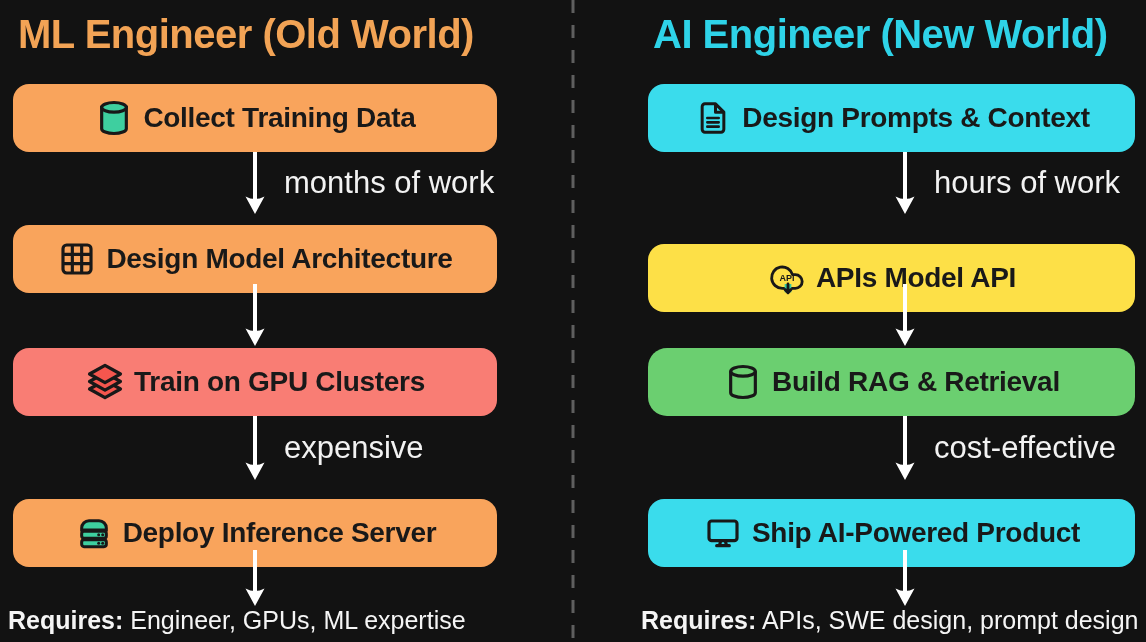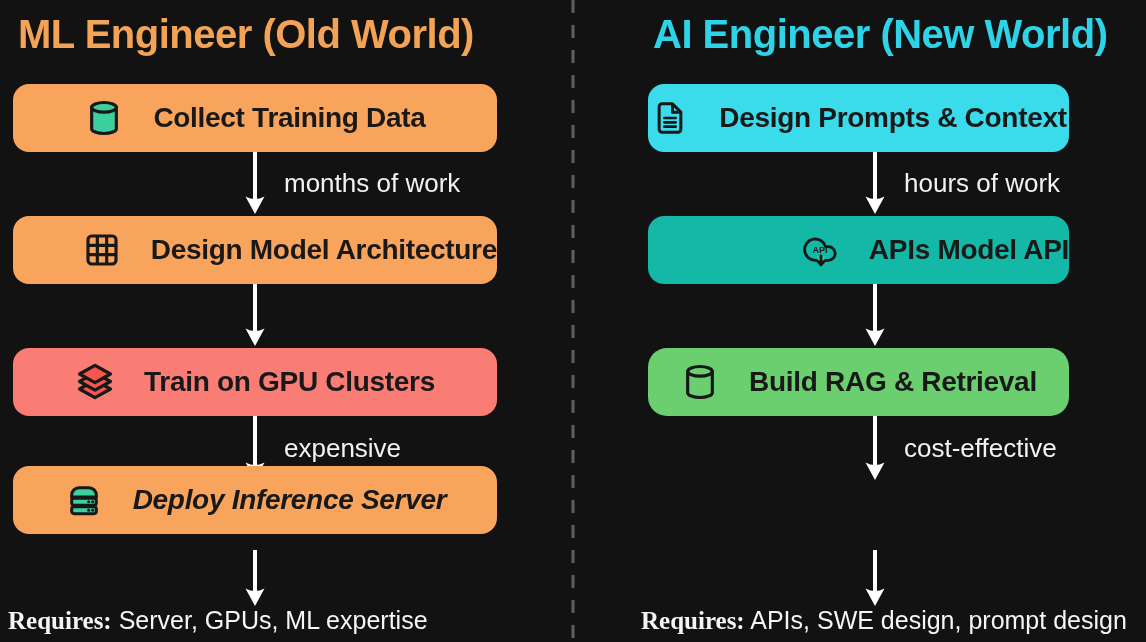--- a/index.html
+++ b/index.html
@@ -17,52 +17,52 @@
   .col-right{left:573px;}
   .col-title{
     position:absolute;top:12px;
     font-size:40px;font-weight:700;letter-spacing:-0.5px;
     white-space:nowrap;
   }
   .col-left .col-title{left:18px;}
   .col-right .col-title{left:80px;text-align:center;}
   .step{
     position:absolute;height:68px;border-radius:16px;
-    display:flex;align-items:center;justify-content:center;gap:29px;
+    display:flex;align-items:center;justify-content:center;gap:9px;
   }
   .col-left .step{left:13px;width:484px;}
-  .col-right .step{left:75px;width:421px;}
+  .col-right .step{left:75px;width:487px;}
   .step-1{top:84px;}
-  .step-2{top:216px;justify-content:flex-end;}
+  .step-2{top:225px;}
   .step-3{top:348px;}
-  .step-4{top:466px;font-style:italic;}
+  .step-4{top:499px;}
   .step-label{
     font-size:28px;font-weight:700;color:#191919;letter-spacing:-0.3px;
     white-space:nowrap;
   }
   .step-icon{width:40px;height:40px;flex:0 0 auto;display:block;}
   .arrow-wrap{position:absolute;width:34px;}
   .col-left .arrow-wrap{left:238px;}
-  .col-right .arrow-wrap{left:285px;}
+  .col-right .arrow-wrap{left:315px;}
   .arrow-1{top:152px;height:62px;}
   .arrow-2{top:284px;height:62px;}
   .arrow-3{top:416px;height:64px;}
   .arrow-4{top:550px;height:56px;}
   .arrow-wrap svg{display:block;width:34px;height:100%;}
   .arrow-label{
     position:absolute;left:46px;top:50%;transform:translateY(-50%);
-    color:#f2f2f2;font-size:26px;white-space:nowrap;
+    color:#f2f2f2;font-size:31px;white-space:nowrap;
   }
   .footer{
     position:absolute;top:606px;
     color:#f5f5f5;font-size:25px;white-space:nowrap;
   }
   .col-left .footer{left:8px;}
   .col-right .footer{left:68px;}
-  .footer b{font-weight:700;font-family:Liberation Serif, serif;}
+  .footer b{font-weight:700;}
 </style>
 </head>
 <body>
 
 <div class="canvas">
 
   <svg class="divider">
     <line x1="573" y1="0" x2="573" y2="642" stroke="#5f5f5f" stroke-width="3" stroke-dasharray="13 12"></line>
   </svg>
 
@@ -131,21 +131,21 @@
     </div>
 
     <div class="arrow-wrap arrow-4">
       <svg viewBox="0 0 34 56" preserveAspectRatio="none">
         <line x1="17" y1="0" x2="17" y2="41" stroke="#ffffff" stroke-width="4"></line>
         <path d="M17 56 L7.5 38.5 Q17 43.5 26.5 38.5 Z" fill="#ffffff"></path>
       </svg>
     </div>
 
     <div class="footer">
-      <b>Requires:</b><span> Server, GPUs, ML expertise</span>
+      <b>Requires:</b><span> Engineer, GPUs, ML expertise</span>
     </div>
   </div>
 
   <div class="col col-right">
     <div class="col-title" style="color: rgb(46, 211, 232);">AI Engineer (New World)</div>
 
     <div class="step step-1" style="background: rgb(58, 220, 236);">
       <svg class="step-icon" viewBox="0 0 24 24">
         <path d="M13.5 3.5 H7.2 A1.7 1.7 0 0 0 5.5 5.2 v13.6 a1.7 1.7 0 0 0 1.7 1.7 h9.6 a1.7 1.7 0 0 0 1.7 -1.7 V8.5 Z" fill="none" stroke="#181818" stroke-width="1.8" stroke-linejoin="round"></path>
         <path d="M13.5 3.5 V8.5 H18.5" fill="none" stroke="#181818" stroke-width="1.8" stroke-linejoin="round"></path>
@@ -155,21 +155,21 @@
     </div>
 
     <div class="arrow-wrap arrow-1">
       <svg viewBox="0 0 34 62" preserveAspectRatio="none">
         <line x1="17" y1="0" x2="17" y2="47" stroke="#ffffff" stroke-width="4"></line>
         <path d="M17 62 L7.5 44.5 Q17 49.5 26.5 44.5 Z" fill="#ffffff"></path>
       </svg>
       <span class="arrow-label">hours of work</span>
     </div>
 
-    <div class="step step-2" style="background: #14b8a6;">
+    <div class="step step-2" style="background: #fde047; margin-top: 19px;">
       <svg class="step-icon" viewBox="0 0 24 24">
         <path d="M17 18.2 H9.2 a6.4 6.4 0 1 1 6.1 -8.2 h1.7 a4.1 4.1 0 1 1 0 8.2 Z" fill="none" stroke="#181818" stroke-width="1.7" stroke-linejoin="round"></path>
         <text x="12" y="13.6" font-size="5.4" font-weight="bold" text-anchor="middle" fill="#181818" font-family="Liberation Sans, sans-serif">API</text>
         <path d="M12.6 15.6 V20.6" stroke="#36c9a0" stroke-width="4"></path>
         <path d="M12.6 15.6 V20.6 M10.8 18.9 L12.6 20.9 L14.4 18.9" fill="none" stroke="#181818" stroke-width="1.7" stroke-linecap="round" stroke-linejoin="round"></path>
       </svg>
       <span class="step-label">APIs Model API</span>
     </div>
 
     <div class="arrow-wrap arrow-2">
@@ -188,20 +188,27 @@
     </div>
 
     <div class="arrow-wrap arrow-3">
       <svg viewBox="0 0 34 64" preserveAspectRatio="none">
         <line x1="17" y1="0" x2="17" y2="49" stroke="#ffffff" stroke-width="4"></line>
         <path d="M17 64 L7.5 46.5 Q17 51.5 26.5 46.5 Z" fill="#ffffff"></path>
       </svg>
       <span class="arrow-label">cost-effective</span>
     </div>
 
+    <div class="step step-4" style="background: rgb(58, 220, 236);">
+      <svg class="step-icon" viewBox="0 0 24 24">
+        <rect x="3.6" y="4.8" width="16.8" height="11.8" rx="1.6" fill="none" stroke="#181818" stroke-width="1.9"></rect>
+        <path d="M10.6 16.6 L9.9 19.6 M13.4 16.6 L14.1 19.6 M8.2 19.6 H15.8" fill="none" stroke="#181818" stroke-width="1.9" stroke-linecap="round"></path>
+      </svg>
+      <span class="step-label">Ship AI-Powered Product</span>
+    </div>
 
     <div class="arrow-wrap arrow-4">
       <svg viewBox="0 0 34 56" preserveAspectRatio="none">
         <line x1="17" y1="0" x2="17" y2="41" stroke="#ffffff" stroke-width="4"></line>
         <path d="M17 56 L7.5 38.5 Q17 43.5 26.5 38.5 Z" fill="#ffffff"></path>
       </svg>
     </div>
 
     <div class="footer">
       <b>Requires:</b><span> APIs, SWE design, prompt design</span>

